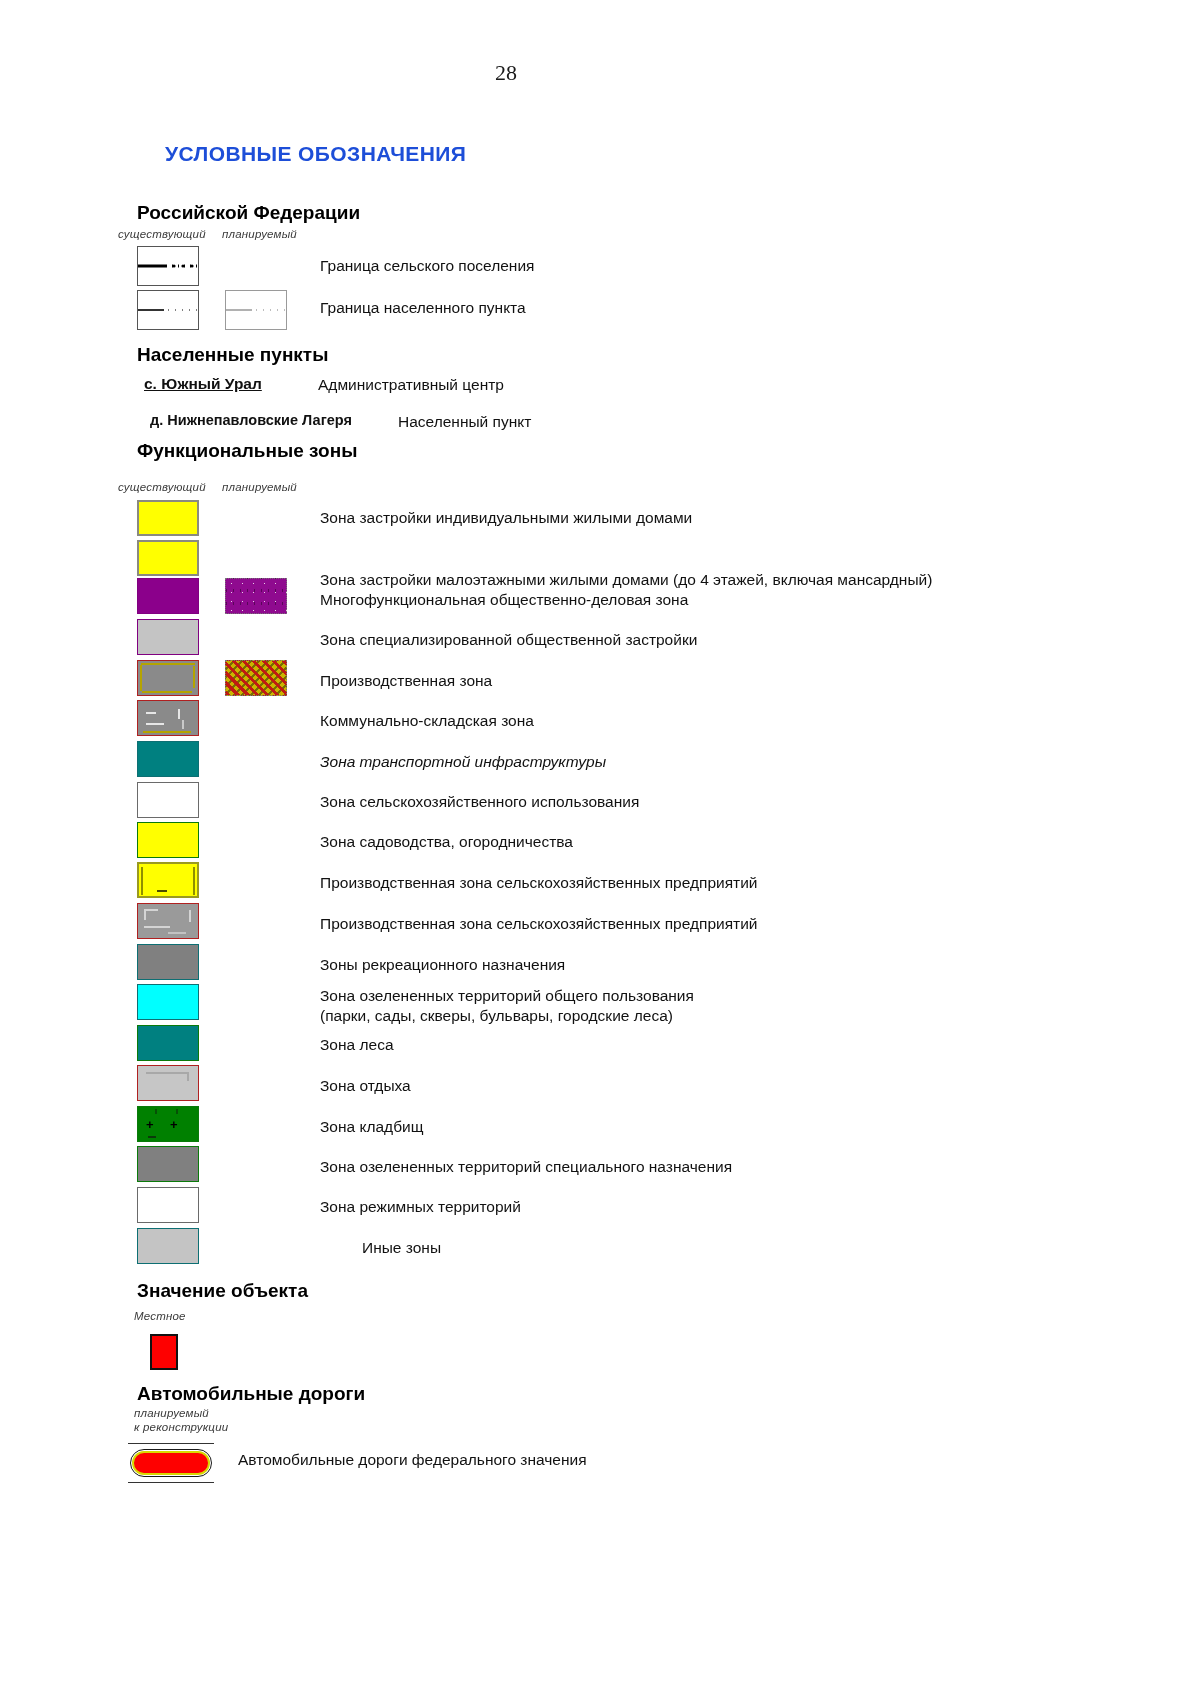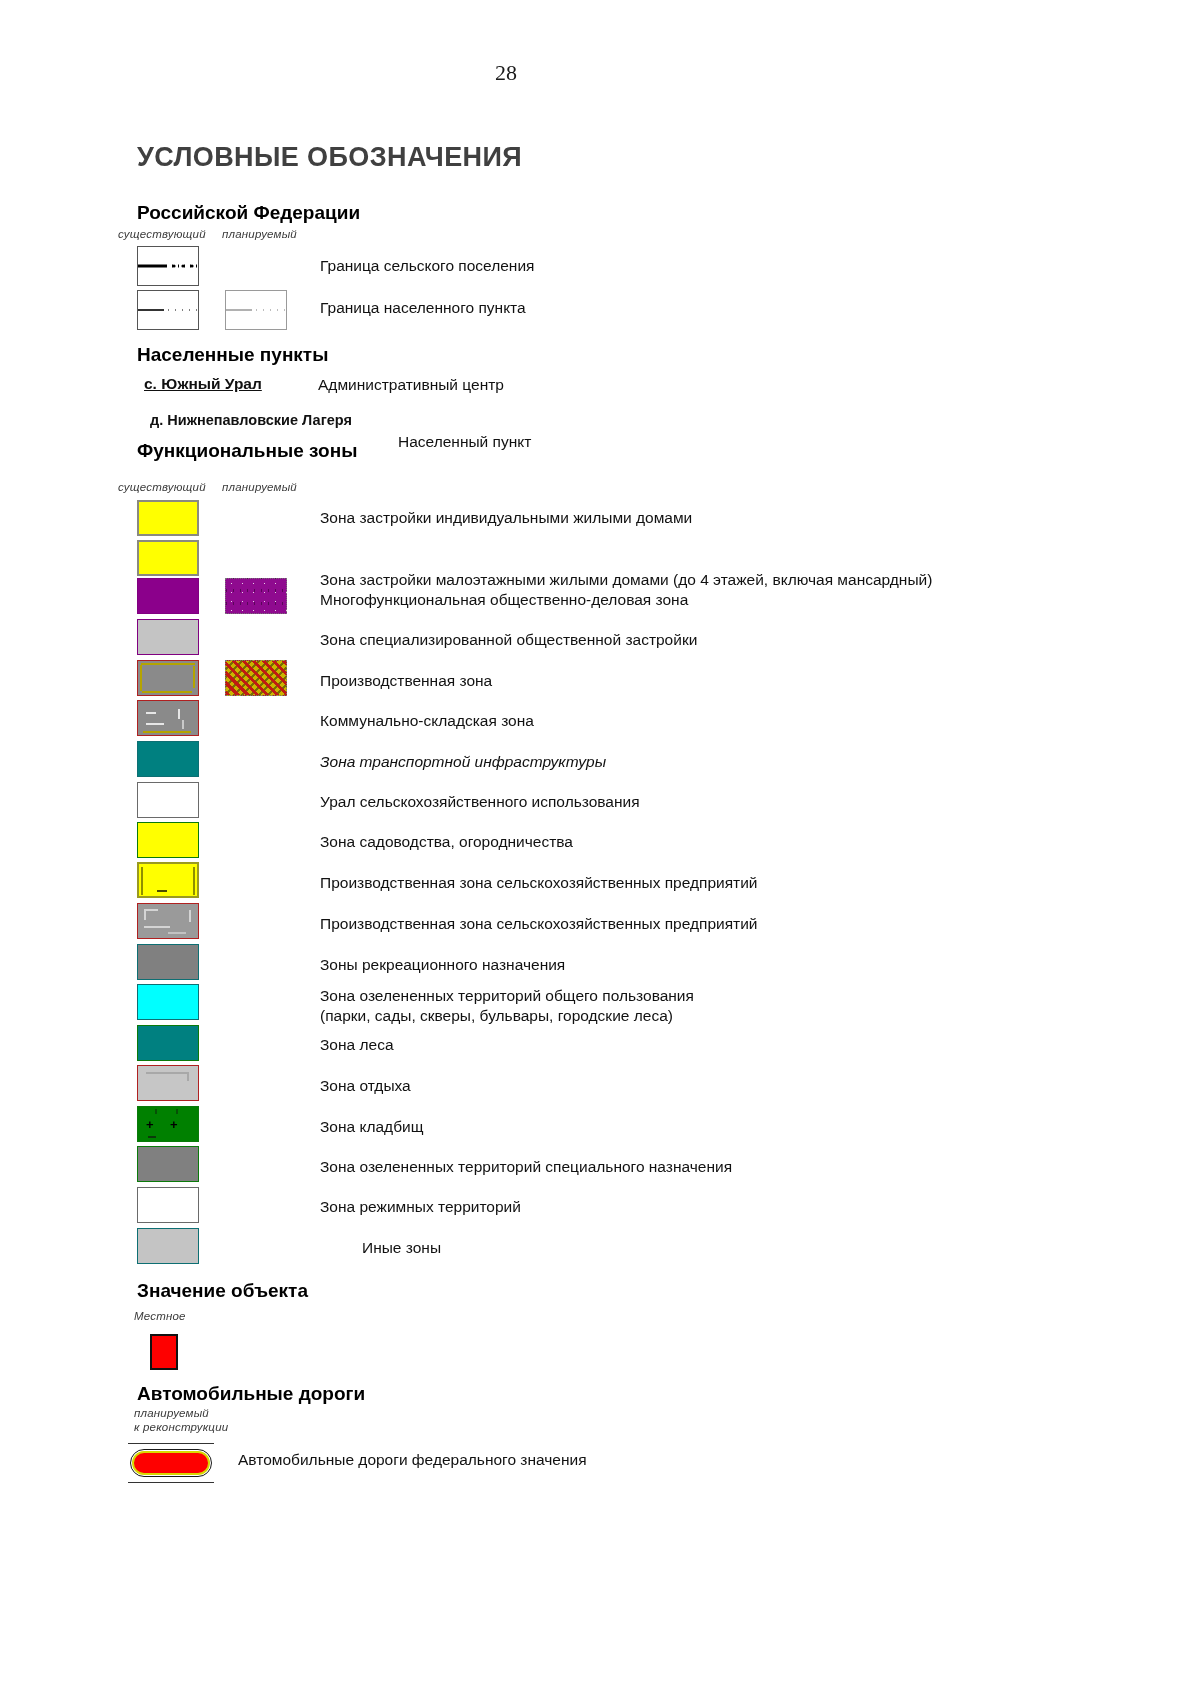--- a/index.html
+++ b/index.html
@@ -3,21 +3,21 @@
 <meta charset="utf-8">
 <style>
   html,body{margin:0;padding:0;background:#fff;}
   body{width:1200px;height:1697px;position:relative;font-family:"Liberation Sans",sans-serif;color:#000;-webkit-font-smoothing:none;}
   #page{position:absolute;inset:0;background:#fff;}
 
   .pageno{position:absolute;top:60px;left:0;width:1012px;text-align:center;
           font-family:"Liberation Serif",serif;font-size:22px;color:#1a1a1a;}
 
   
-  .h-main{position:absolute;font-weight:bold;font-size:27px;letter-spacing:.4px;color:#404040;}
+  .h-main{position:absolute;font-weight:bold;font-size:21px;letter-spacing:.4px;color:#1d4ed8;margin-left:28px;}
   .h-sec{position:absolute;font-weight:bold;font-size:19px;line-height:25px;color:#000;}
   .h-sub{position:absolute;font-weight:bold;font-size:19px;color:#000;}
 
   
   .colcap{position:absolute;font-size:11.5px;font-style:italic;color:#3a3a3a;
           letter-spacing:.2px;line-height:13px;}
 
   
   .ltext{position:absolute;font-size:15.5px;color:#111;line-height:20px;white-space:pre-line;}
   .ptext{position:absolute;font-size:15.5px;color:#111;}
@@ -112,21 +112,21 @@
     </svg>
   </div>
   <div class="ltext" style="left:320px;top:298px;">Граница населенного пункта</div>
 
   <div class="h-sub" style="left:137px;top:344px;">Населенные пункты</div>
 
   <div class="ptext bu" style="left:144px;top:375px;">с. Южный Урал</div>
   <div class="ltext" style="left:318px;top:375px;">Административный центр</div>
 
   <div class="ptext b" style="left:150px;top:412px;font-size:14.5px;">д. Нижнепавловские Лагеря</div>
-  <div class="ltext" style="left:398px;top:432px;">Населенный пункт</div>
+  <div class="ltext" style="left:398px;top:412px;">Населенный пункт</div>
 
   <div class="h-sub" style="left:137px;top:440px;">Функциональные зоны</div>
 
   <div class="colcap" style="left:118px;top:481px;">существующий</div>
   <div class="colcap" style="left:222px;top:481px;">планируемый</div>
 
   <div class="sw bd-gray" style="left:137px;top:500px;background:#FFFF00;"></div>
   <div class="ltext" style="left:320px;top:508px;">Зона застройки индивидуальными жилыми домами</div>
 
   <div class="sw bd-gray" style="left:137px;top:540px;background:#FFFF00;"></div>
@@ -154,21 +154,21 @@
     <div class="tickv" style="left:40px;top:8px;height:10px;background:#e6e6e6;"></div>
     <div class="tickv" style="left:44px;top:19px;height:9px;background:#c9c9c9;"></div>
     <div class="tick" style="left:5px;bottom:2px;width:48px;background:#b5a400;"></div>
   </div>
   <div class="ltext" style="left:320px;top:711px;">Коммунально-складская зона</div>
 
   <div class="sw bd-teal" style="left:137px;top:741px;background:#008080;"></div>
   <div class="ltext" style="left:320px;top:752px;font-style:italic;">Зона транспортной инфраструктуры</div>
 
   <div class="sw bd-thin" style="left:137px;top:782px;background:#FFFFFF;"></div>
-  <div class="ltext" style="left:320px;top:792px;">Урал сельскохозяйственного использования</div>
+  <div class="ltext" style="left:320px;top:792px;">Зона сельскохозяйственного использования</div>
 
   <div class="sw bd-green" style="left:137px;top:822px;background:#FFFF00;"></div>
   <div class="ltext" style="left:320px;top:832px;">Зона садоводства, огородничества</div>
 
   <div class="sw bd-olive" style="left:137px;top:862px;background:#FFFF00;">
     <div class="tickv" style="left:2px;top:3px;height:28px;background:#8f8f00;"></div>
     <div class="tickv" style="right:2px;top:3px;height:28px;background:#8f8f00;"></div>
     <div class="tick" style="left:18px;bottom:4px;width:10px;background:#4d4d00;"></div>
   </div>
   <div class="ltext" style="left:320px;top:873px;">Производственная зона сельскохозяйственных предприятий</div>

